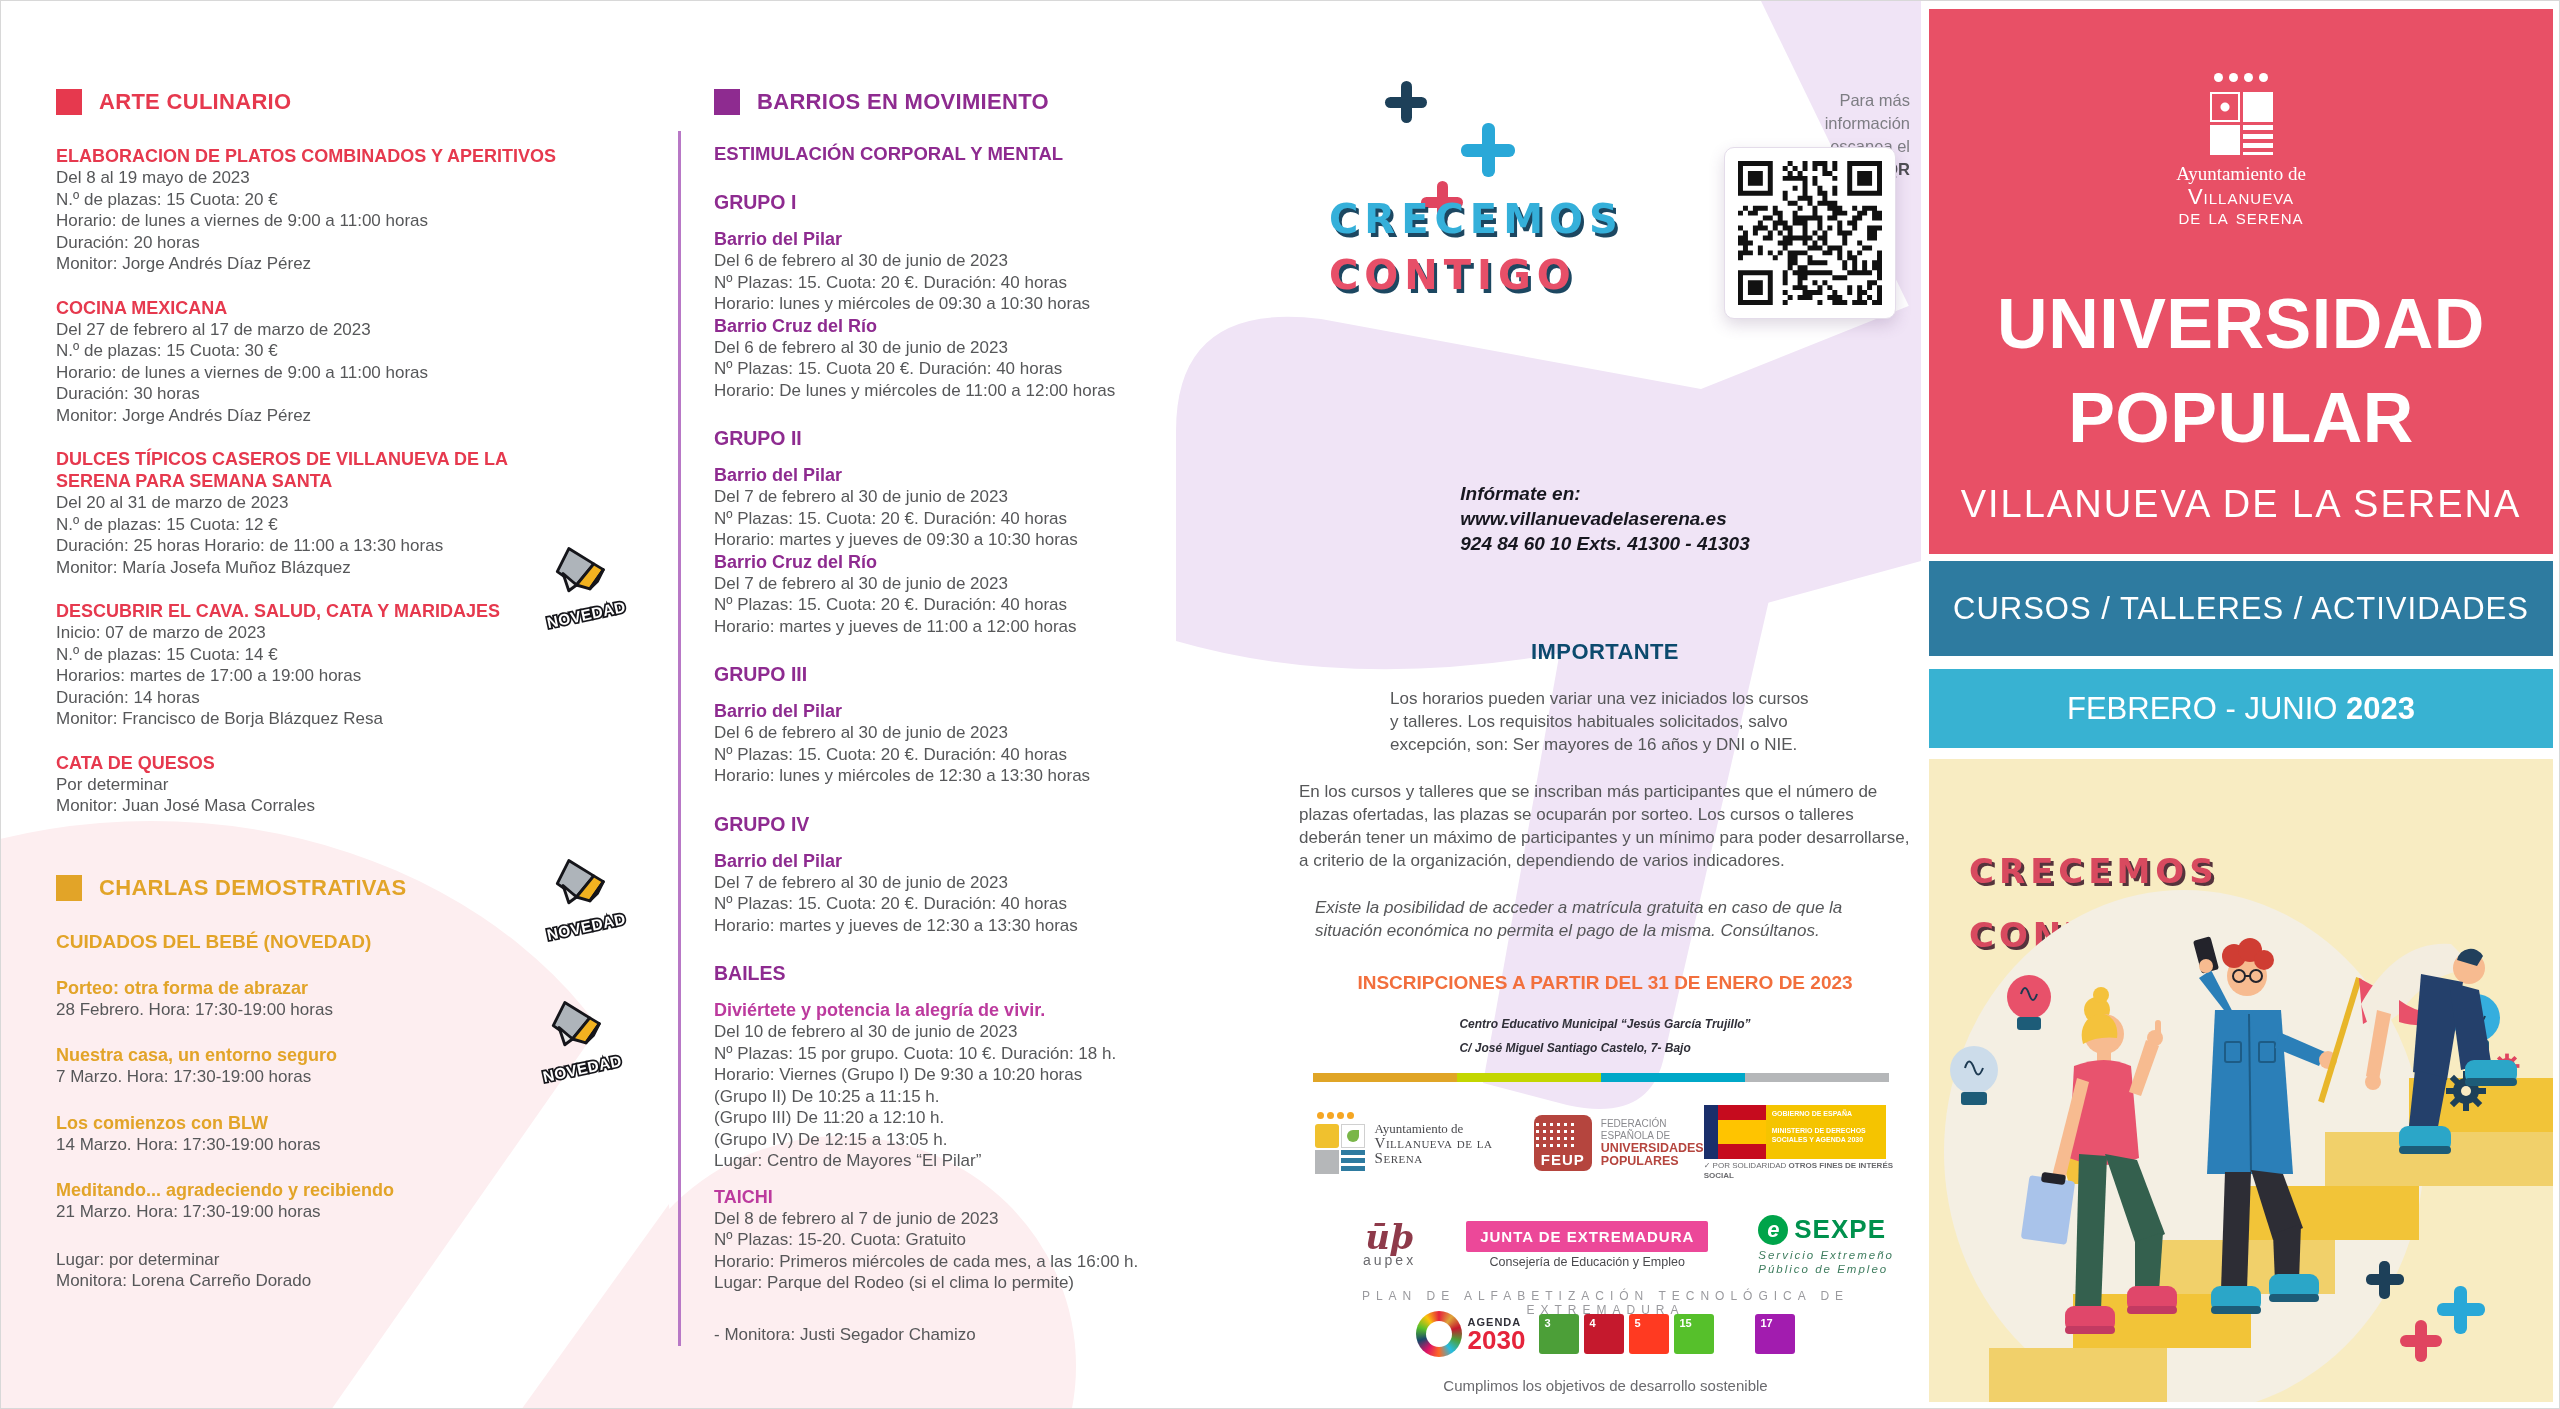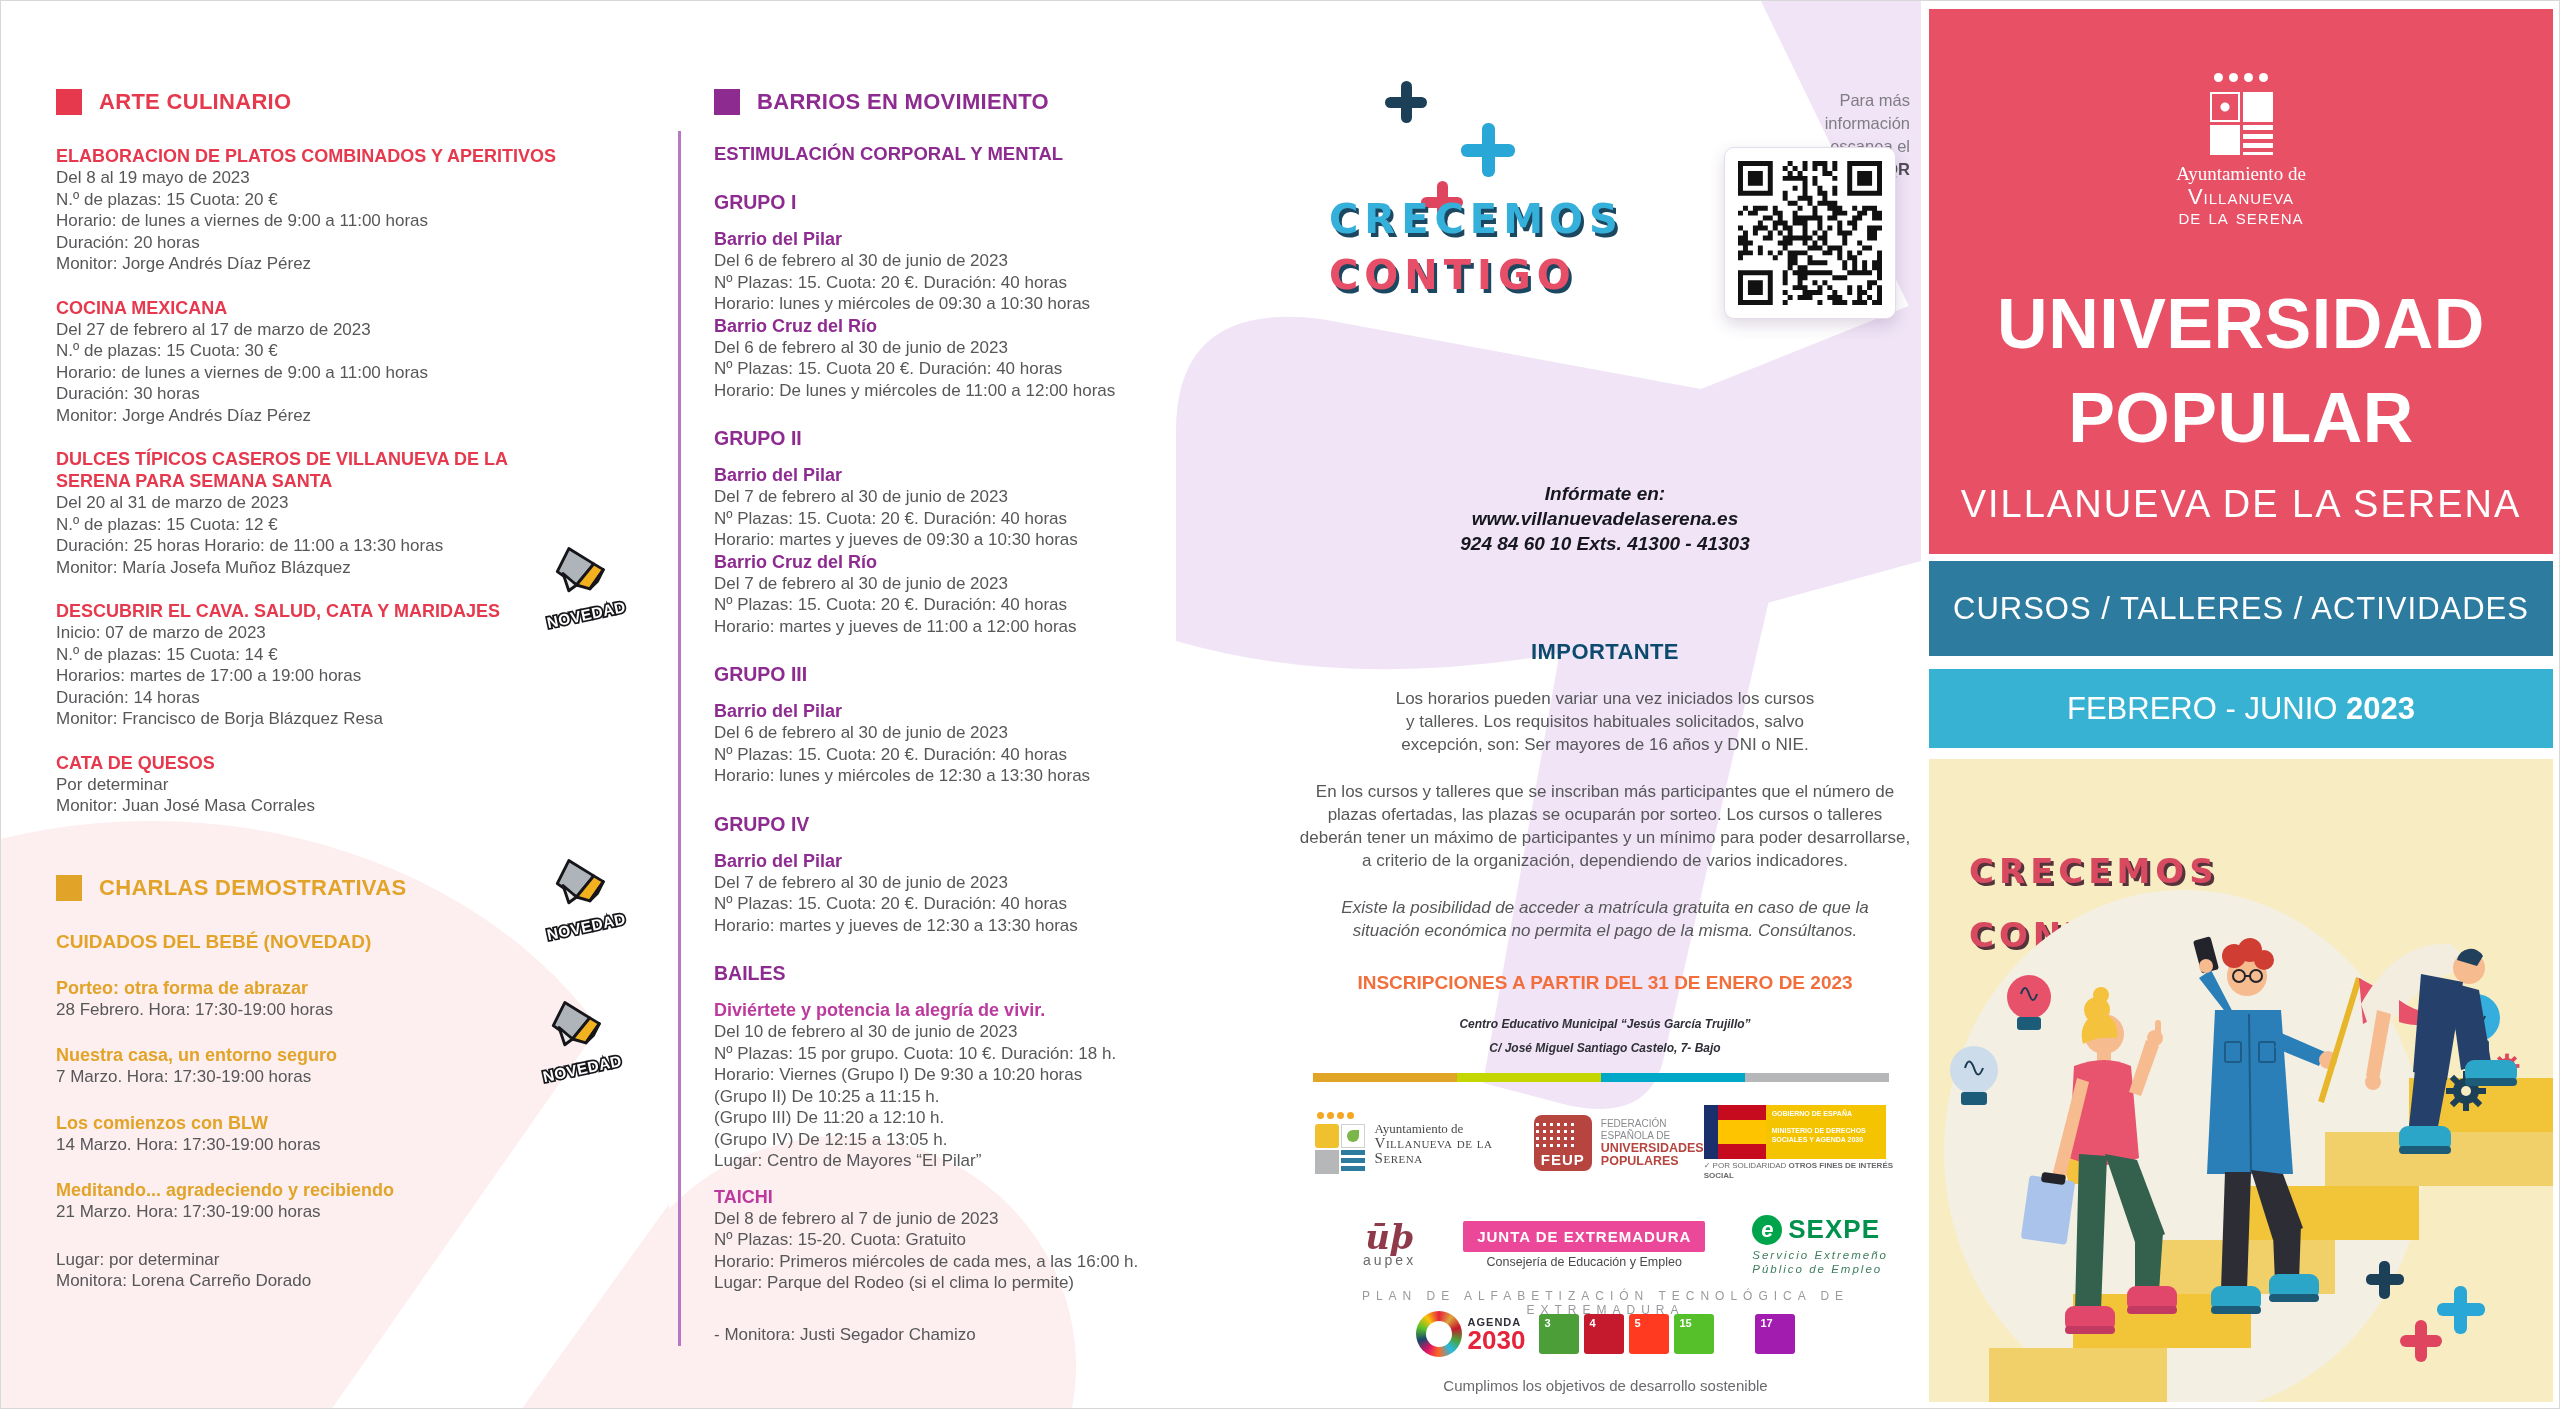--- a/index.html
+++ b/index.html
@@ -44,31 +44,31 @@
   .plus::after{top:0;left:calc(50% - var(--t)/2);height:100%;width:var(--t);}
   .qrnote{position:absolute;right:8px;top:48px;text-align:right;font-size:16.5px;line-height:23px;color:#7d7d83;}
   .qrnote .b{font-weight:bold;color:#4d4d52;}
   .logo-cc{position:absolute;left:36px;top:150px;font-family:"DejaVu Sans",sans-serif;
            font-weight:800;font-size:40px;letter-spacing:6px;line-height:56px;}
   .logo-cc .cc1{color:#35b0da;text-shadow:3px 4px 0 #1c4761;}
   .logo-cc .cc2{color:#e74f68;text-shadow:3px 4px 0 #1c4761;}
   .qr-card{position:absolute;right:22px;top:106px;width:170px;height:170px;background:#fff;
            border:1px solid #e4dcea;border-radius:10px;box-shadow:0 6px 16px rgba(90,60,110,.20);}
   .qr-card svg{position:absolute;left:13px;top:13px;}
-  .c3flow{position:absolute;left:0;right:1px;top:440px;display:flex;flex-direction:column;align-items:center;text-align:center;}
+  .c3flow{position:absolute;left:0;right:1px;top:440px;display:flex;flex-direction:column;align-items:center;text-align:left;}
   .informate{font-size:19px;line-height:25px;font-weight:bold;font-style:italic;color:#17171f;margin-bottom:44px;}
   .importante{font-size:22px;font-weight:bold;color:#0c4a6e;margin-bottom:22px;letter-spacing:.4px;margin-top:39px;}
   .para{font-size:17px;line-height:23px;color:#565759;margin-bottom:24px;}
   .p1{width:430px;} .p2{width:612px;} .p3{width:580px;font-style:italic;margin-bottom:30px;}
   .inscr{font-size:19px;font-weight:bold;color:#f26f3d;margin-bottom:18px;}
   .centro{font-size:12px;line-height:24px;font-weight:bold;font-style:italic;color:#2f2f38;}
   .cbar{position:absolute;left:20px;top:1032px;width:576px;height:9px;
         background:linear-gradient(90deg,#e0a526 0 25%,#c3d600 25% 50%,#00a8c8 50% 75%,#b5b7b9 75% 100%);}
   .lrow1{position:absolute;left:22px;right:6px;top:1058px;height:88px;display:flex;align-items:center;justify-content:space-between;}
-  .lrow2{position:absolute;left:70px;right:30px;top:1168px;height:72px;display:flex;align-items:center;justify-content:space-between;}
+  .lrow2{position:absolute;left:70px;right:24px;top:1168px;height:72px;display:flex;align-items:center;justify-content:space-between;}
   .plan{position:absolute;left:0;right:0;top:1248px;text-align:center;font-size:12px;letter-spacing:6px;color:#9a9a9e;}
   .agrow{position:absolute;left:0;right:0;top:1270px;display:flex;align-items:center;justify-content:center;gap:14px;}
   .cumpl{position:absolute;left:0;right:0;top:1336px;text-align:center;font-size:15px;color:#6a6a6e;}
   
   .lg{display:flex;align-items:center;gap:9px;}
   .ayto-ic{position:relative;width:54px;height:62px;}
   .ayto-dots{position:absolute;left:2px;top:0;display:flex;gap:3px;}
   .ayto-dots i{width:7px;height:7px;border-radius:50%;background:#f5a623;}
   .ayto-grid{position:absolute;left:0;top:12px;display:grid;grid-template-columns:24px 24px;grid-template-rows:24px 24px;gap:2px;}
   .ayto-grid i{display:block;}

